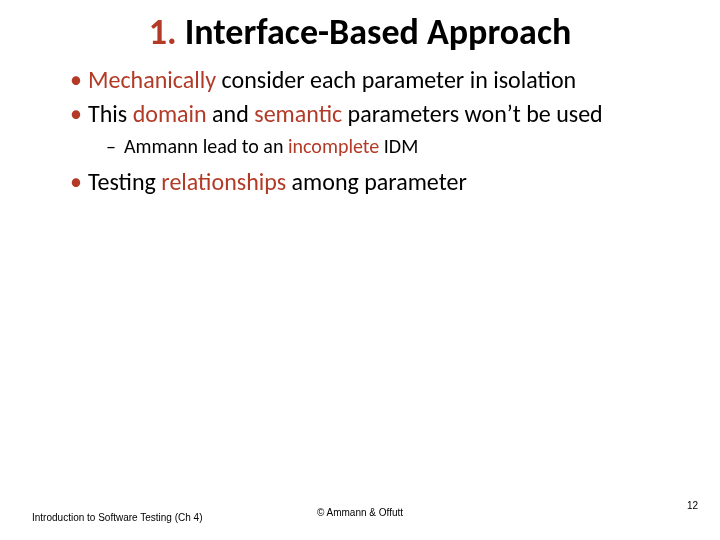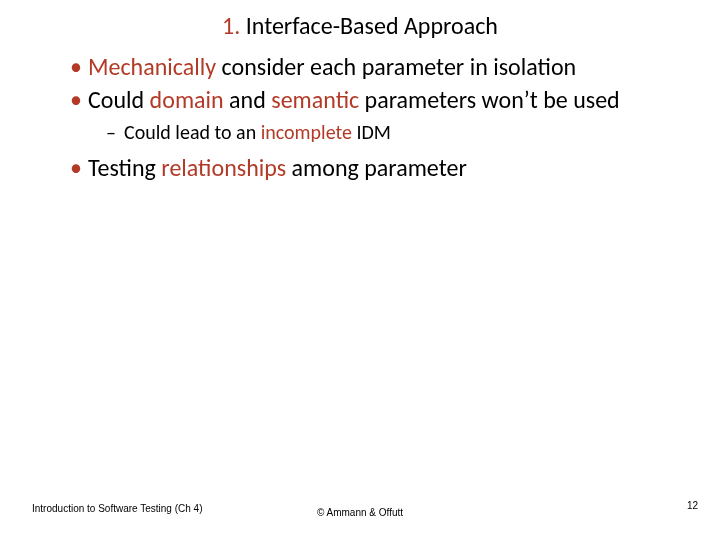--- a/index.html
+++ b/index.html
@@ -14,22 +14,22 @@
     overflow: hidden;
   }
   .slide {
     width: 720px;
     height: 540px;
     position: relative;
     box-sizing: border-box;
   }
   .title {
     text-align: center;
-    font-weight: 400;
-    font-size: 24px;
+    font-weight: 700;
+    font-size: 36px;
     line-height: 1.15;
     padding-top: 12px;
     color: #000;
   }
   .title .accent {
     color: #b33a26;
   }
   .body {
     padding: 12px 22px 0 22px;
     margin-left: 44px;
@@ -82,21 +82,21 @@
     bottom: 14px;
     left: 0;
     width: 720px;
     font-size: 10px;
     color: #000;
     font-family: Arial, sans-serif;
   }
   .footer .fl {
     position: absolute;
     left: 32px;
-    bottom: 12px;
+    bottom: 3px;
   }
   .footer .fc {
     position: absolute;
     left: 50%;
     transform: translateX(-50%);
     bottom: 8px;
   }
   .footer .fr {
     position: absolute;
     right: 22px;
@@ -116,24 +116,24 @@
 
   <div class="body">
     <ul class="top">
 
       <li>
         <span class="frag"></span><span class="hl frag">Mechanically</span><span class="frag"> consider each parameter in isolation</span>
       </li>
 
 
       <li>
-        <span class="frag">Could </span><span class="hl frag">domain</span><span class="frag"> and </span><span class="hl frag">semantic</span><span class="frag"> parameters won’t be used</span>
+        <span class="frag">This </span><span class="hl frag">domain</span><span class="frag"> and </span><span class="hl frag">semantic</span><span class="frag"> parameters won’t be used</span>
         <ul class="sub">
           <li>
-            <span class="frag">Could lead to an </span><span class="hl frag">incomplete</span><span class="frag"> IDM</span>
+            <span class="frag">Ammann lead to an </span><span class="hl frag">incomplete</span><span class="frag"> IDM</span>
           </li>
         </ul>
       </li>
 
       <li>
         <span class="frag">Testing </span><span class="hl frag">relationships</span><span class="frag"> among parameter</span>
       </li>
 
     </ul>
   </div>

